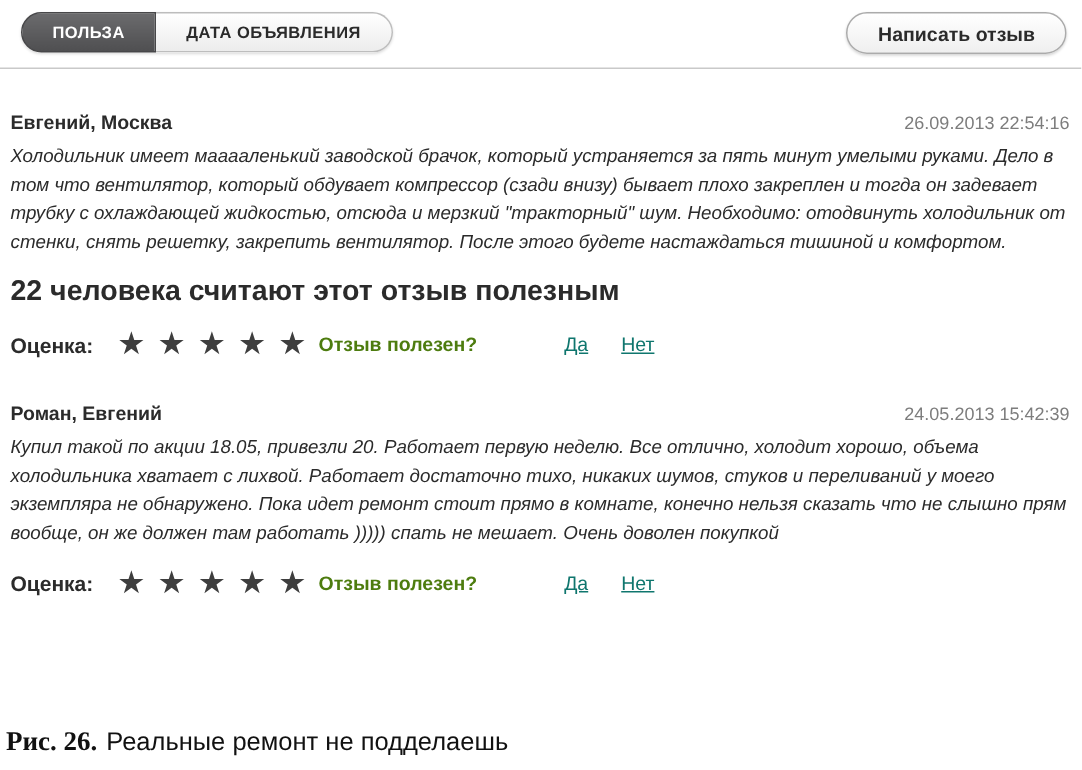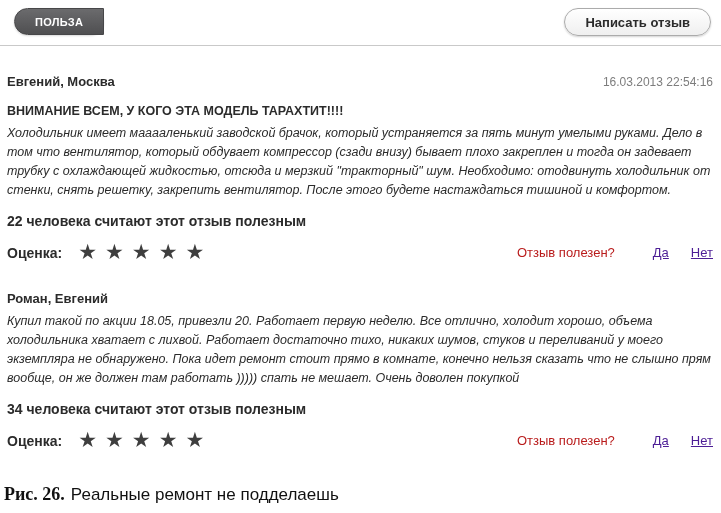--- a/index.html
+++ b/index.html
@@ -24,73 +24,73 @@
     font-family:"Liberation Sans","DejaVu Sans",sans-serif; }
 
   
   .content { padding:0 8px 0 7px; }
   .review { margin-top:28px; }
   .review-header { display:flex; justify-content:space-between; align-items:baseline;gap:16px; }
   .author { font-size:13px; font-weight:bold; color:#2b2b2b; }
   .date { font-size:12px; color:#7d7d7d; }
   .review-title { margin-top:15px; font-size:12.5px; font-weight:bold; }
   .review-body { margin-top:6px; font-size:12.5px; line-height:19px; color:#2b2b2b;font-style:italic; }
-  .helpful-count { margin-top:13px; font-size:14px; font-weight:bold; }
-  .rating-row { margin-top:13px; display:flex; justify-content:space-between; align-items:center;gap:24px; }
+  .helpful-count { margin-top:13px; font-size:19px; font-weight:bold; }
+  .rating-row { margin-top:13px; display:flex; align-items:center; }
   .rating-left { display:flex; align-items:center; }
   .rating-label { font-size:14px; font-weight:bold; }
   .stars { margin-left:16px; font-size:21px; letter-spacing:8px; color:#3e3e3e; line-height:1;
     font-family:"DejaVu Sans",sans-serif; }
   .rating-right { display:flex; align-items:center; font-size:13px; }
-  .helpful-q { color:#b91c1c; margin-right:16px; }
-  .vote-link { color:#4c1d95; text-decoration:underline; cursor:pointer; margin-left:22px; }
+  .helpful-q { color:#4d7c0f; margin-right:36px;font-weight:bold; }
+  .vote-link { color:#0f766e; text-decoration:underline; cursor:pointer; margin-left:22px; }
 
   
   .caption { position:absolute; left:4px; bottom:8px; font-size:17px; color:#111; }
   .caption .fig { font-weight:bold; font-size:18px; margin-right:6px;font-family:Liberation Serif, serif; }
 </style>
 </head>
 <body>
 
 <div class="topbar">
   <div class="tab-group">
     <div class="tab active">ПОЛЬЗА</div>
+    <div class="tab inactive">ДАТА ОБЪЯВЛЕНИЯ</div>
   </div>
   <button class="write-btn">Написать отзыв</button>
 </div>
 
 <div class="content">
 
   <div class="review">
     <div class="review-header">
       <span class="author">Евгений, Москва</span>
-      <span class="date">16.03.2013 22:54:16</span>
+      <span class="date">26.09.2013 22:54:16</span>
     </div>
-    <div class="review-title">ВНИМАНИЕ ВСЕМ, У КОГО ЭТА МОДЕЛЬ ТАРАХТИТ!!!!</div>
     <div class="review-body">Холодильник имеет мааааленький заводской брачок, который устраняется за пять минут умелыми руками. Дело в том что вентилятор, который обдувает компрессор (сзади внизу) бывает плохо закреплен и тогда он задевает трубку с охлаждающей жидкостью, отсюда и мерзкий "тракторный" шум. Необходимо: отодвинуть холодильник от стенки, снять решетку, закрепить вентилятор. После этого будете настаждаться тишиной и комфортом.</div>
     <div class="helpful-count">22 человека считают этот отзыв полезным</div>
     <div class="rating-row">
       <div class="rating-left">
         <span class="rating-label">Оценка:</span>
         <span class="stars">★★★★★</span>
       </div>
       <div class="rating-right">
         <span class="helpful-q">Отзыв полезен?</span>
         <span class="vote-link">Да</span>
         <span class="vote-link">Нет</span>
       </div>
     </div>
   </div>
 
   <div class="review">
     <div class="review-header">
       <span class="author">Роман, Евгений</span>
+      <span class="date">24.05.2013 15:42:39</span>
     </div>
     <div class="review-body">Купил такой по акции 18.05, привезли 20. Работает первую неделю. Все отлично, холодит хорошо, объема холодильника хватает с лихвой. Работает достаточно тихо, никаких шумов, стуков и переливаний у моего экземпляра не обнаружено. Пока идет ремонт стоит прямо в комнате, конечно нельзя сказать что не слышно прям вообще, он же должен там работать ))))) спать не мешает. Очень доволен покупкой</div>
-    <div class="helpful-count">34 человека считают этот отзыв полезным</div>
     <div class="rating-row">
       <div class="rating-left">
         <span class="rating-label">Оценка:</span>
         <span class="stars">★★★★★</span>
       </div>
       <div class="rating-right">
         <span class="helpful-q">Отзыв полезен?</span>
         <span class="vote-link">Да</span>
         <span class="vote-link">Нет</span>
       </div>

